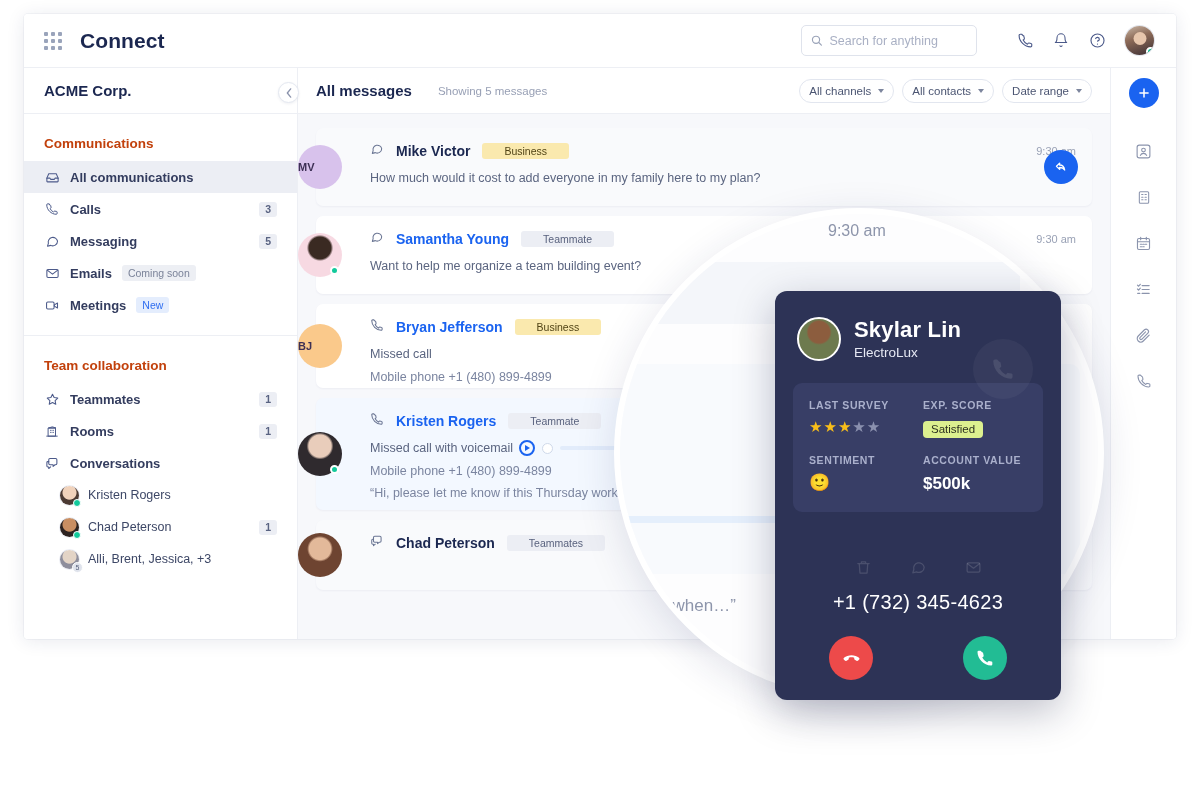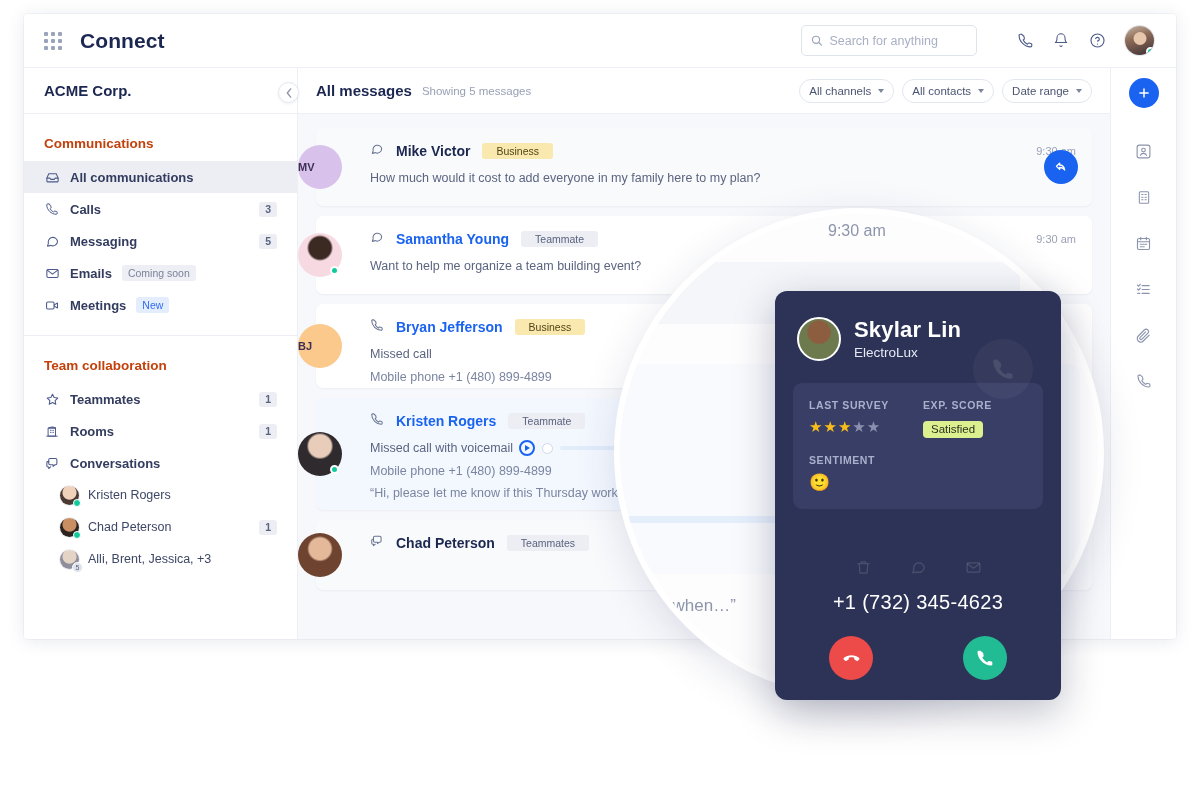--- a/index.html
+++ b/index.html
@@ -86,21 +86,21 @@
      font-size:12.5px; color:#3d4766; cursor:pointer;}
   .mini-av { width:19px; height:19px; border-radius:50%; position:relative; overflow:visible; flex:none;
      box-shadow: 0 0 0 1px #eceef4;}
   .mini-av .st { position:absolute; right:-2px; bottom:-2px; width:8px; height:8px; border-radius:50%;
      border:1.5px solid #fff; }
 
   
   .main { flex: 1; background: #f7f8fb; position: relative; }
   .main-head {
     height: 46px; background:#fff; border-bottom:1px solid #edeff4;
-    display:flex; align-items:center; padding: 0 18px; gap:10px;
+    display:flex; align-items:center; padding: 0 18px; gap:26px;
   }
   .mh-title { font-size:15px; font-weight:bold; color:#1b2750;}
   .mh-sub { font-size:11.5px; color:#98a0b5; }
   .filters { margin-left:auto; display:flex; gap:8px; }
   .filter {
     border:1px solid #e2e6ef; border-radius: 13px; height:24px; padding: 0 9px;
     display:flex; align-items:center; gap:7px; font-size:11.5px; color:#4b5572; cursor:pointer; background:#fff;
   }
   .caret { width:0;height:0;border-left:3.5px solid transparent;border-right:3.5px solid transparent;
     border-top:4.5px solid #7d869e; }
@@ -112,21 +112,21 @@
   }
   .row.read { background:#f9fafc; }
   .row.unread { background:#f3f8ff; }
   .row-av {
     position:absolute; left:-18px; top:50%; transform:translateY(-50%);
     width:44px; height:44px; border-radius:50%; display:flex; align-items:center; justify-content:flex-start;
     font-size:11px; font-weight:bold; color:#3d3055; overflow:visible;
   }
   .row-head { display:flex; align-items:center; gap:12px; }
   .row-name { font-size:14px; font-weight:bold; }
-  .tag { font-size:10.5px; border-radius:3px; padding:2px 14px; }
+  .tag { font-size:10.5px; border-radius:3px; padding:2px 22px; }
   .tag-business { background:#fae9ae; color:#514416; }
   .tag-teammate { background:#eceef4; color:#5a6party; color:#5c6party; color:#5b6party; color:#59627e; }
   .row-time { margin-left:auto; font-size:11px; color:#99a1b5; }
   .row-body { margin-top:8px; font-size:12.5px; color:#5d6party; color:#5b6580; line-height:1.65; }
   .reply-btn {
     position:absolute; right:14px; top:50%; transform:translateY(-50%);
     width:34px;height:34px;border-radius:50%; background:#1a63f0; display:flex;align-items:center;justify-content:center;
     cursor:pointer;
   }
   .vm-play { display:inline-flex; align-items:center; gap:7px; margin-left:6px; vertical-align:middle;}
@@ -578,20 +578,24 @@
       </div>
     </div>
     <div>
       <div class="cc-lbl">EXP. SCORE</div>
       <span class="cc-chip">Satisfied</span>
     </div>
     <div>
       <div class="cc-lbl">SENTIMENT</div>
       <div class="cc-emoji">🙂</div>
     </div>
+    <div>
+      <div class="cc-lbl">ACCOUNT VALUE</div>
+      <div class="cc-val">$500k</div>
+    </div>
   </div>
 
   <div class="cc-actionrow">
     <svg width="17" height="17" viewBox="0 0 24 24" fill="none" stroke="rgba(255,255,255,.14)" stroke-width="1.8" stroke-linecap="round" stroke-linejoin="round">
       <path d="M4 6.5h16M9 6.5V4.2h6v2.3M6 6.5l1 13.3h10l1-13.3"></path>
     </svg>
     <svg width="17" height="17" viewBox="0 0 24 24" fill="none" stroke="rgba(255,255,255,.14)" stroke-width="1.8" stroke-linecap="round" stroke-linejoin="round">
       <path d="M20 11.5a7.5 7.5 0 0 1-10.8 6.7L4 19.5l1.4-4.6A7.5 7.5 0 1 1 20 11.5z"></path>
     </svg>
     <svg width="17" height="17" viewBox="0 0 24 24" fill="none" stroke="rgba(255,255,255,.14)" stroke-width="1.8" stroke-linecap="round" stroke-linejoin="round">

